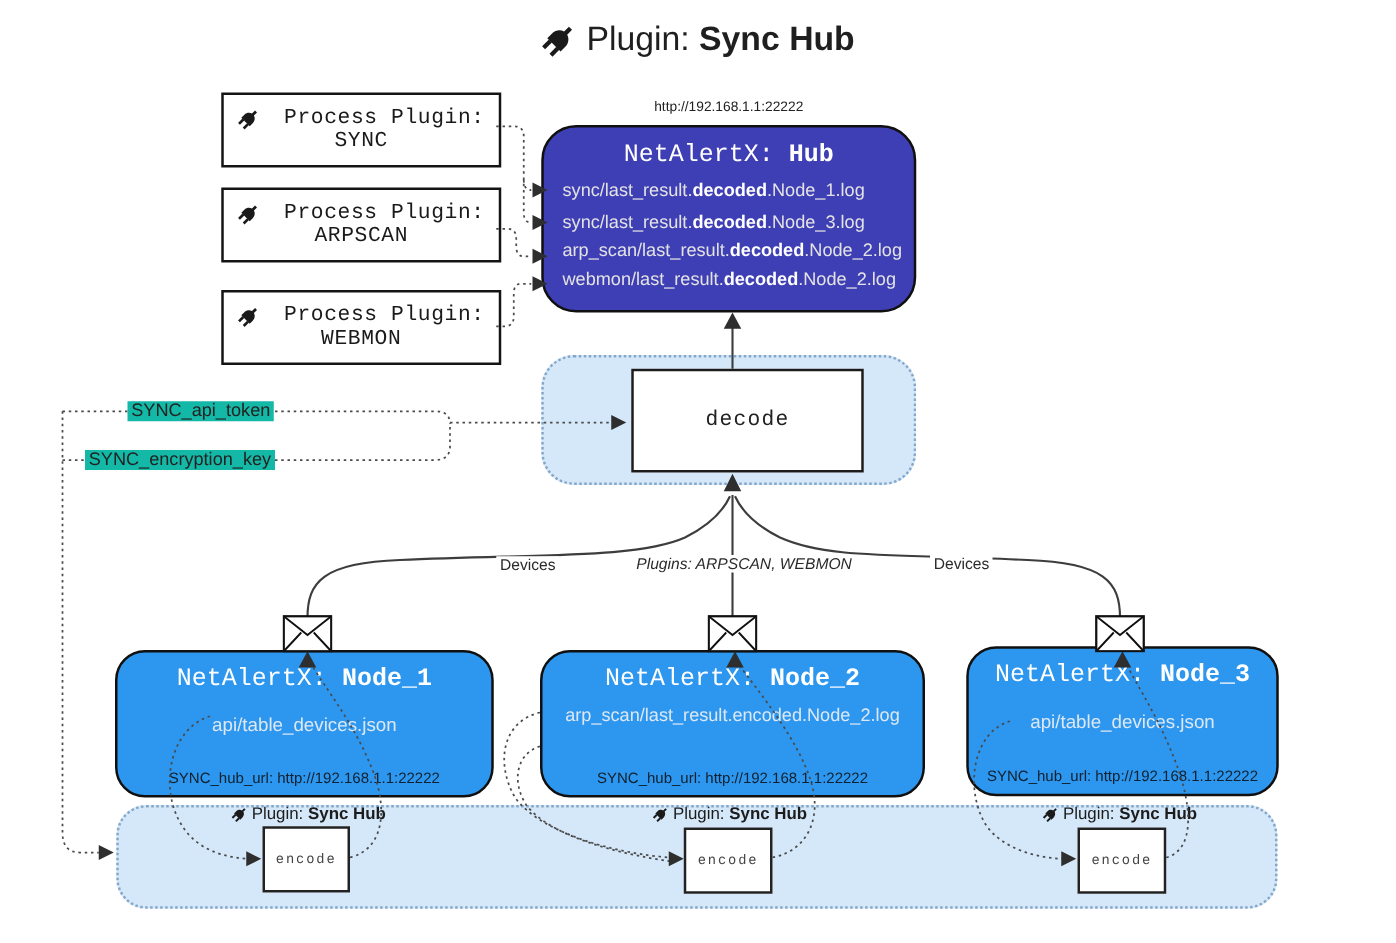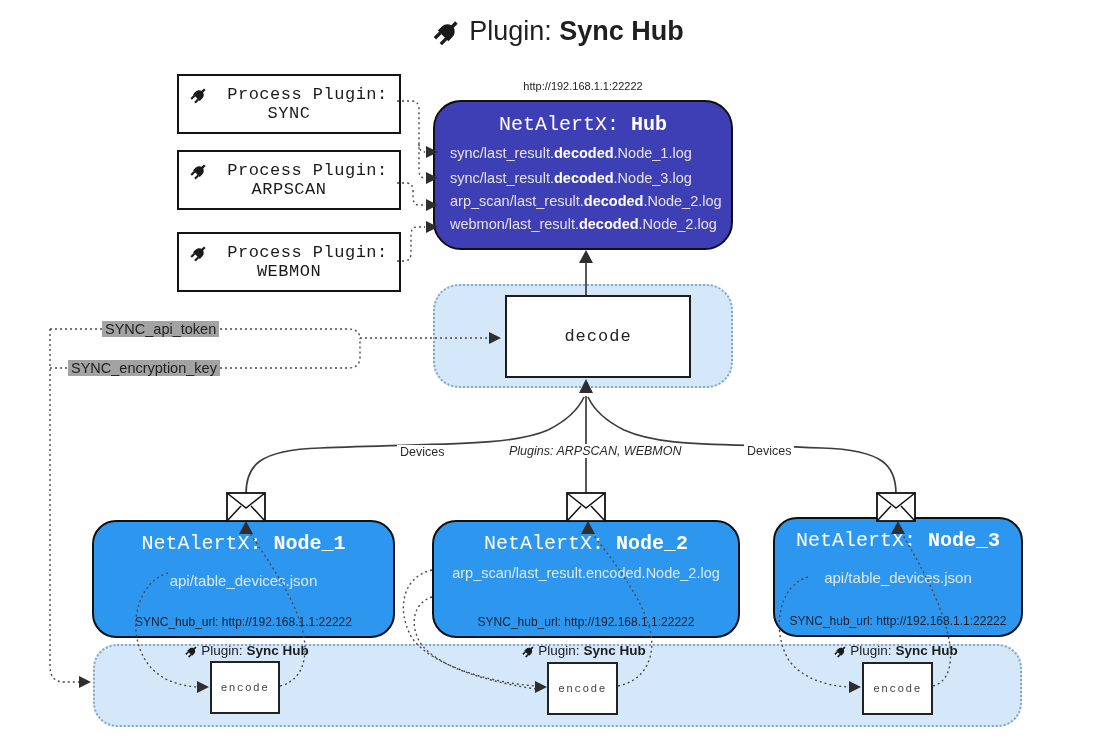--- a/index.html
+++ b/index.html
@@ -45,21 +45,21 @@
     left:433px;top:284px;width:300px;height:104px;box-sizing:border-box;z-index:1;
     background:var(--band_bg,#d5e8fa);border:2px dotted var(--band_border,#84a7c9);border-radius:26px;
   }
   .decode-box{
     left:505px;top:295px;width:186px;height:83px;box-sizing:border-box;z-index:2;
     background:#ffffff;border:2px solid #1c1c1c;display:flex;align-items:center;justify-content:center;
     font-size:17px;letter-spacing:1px;color:#222;
   }
 
   
-  .cfg-label{background:#a3a3a3;font-size:14.5px;color:#222;z-index:6;padding:0 3px;white-space:nowrap;}
+  .cfg-label{background:#14b8a6;font-size:14.5px;color:#222;z-index:6;padding:0 3px;white-space:nowrap;}
 
   
   .edge-label{background:#ffffff;font-size:12.5px;color:#2b2b2b;z-index:6;padding:0 3px;white-space:nowrap;}
 
   
   .node-box{
     box-sizing:border-box;background:var(--node_bg,#2d97ef);border:2px solid #101010;border-radius:24px;z-index:1;
     display:flex;flex-direction:column;align-items:center;
   }
   .node-title{font-size:20px;color:#ffffff;margin-top:10px;white-space:nowrap;}

